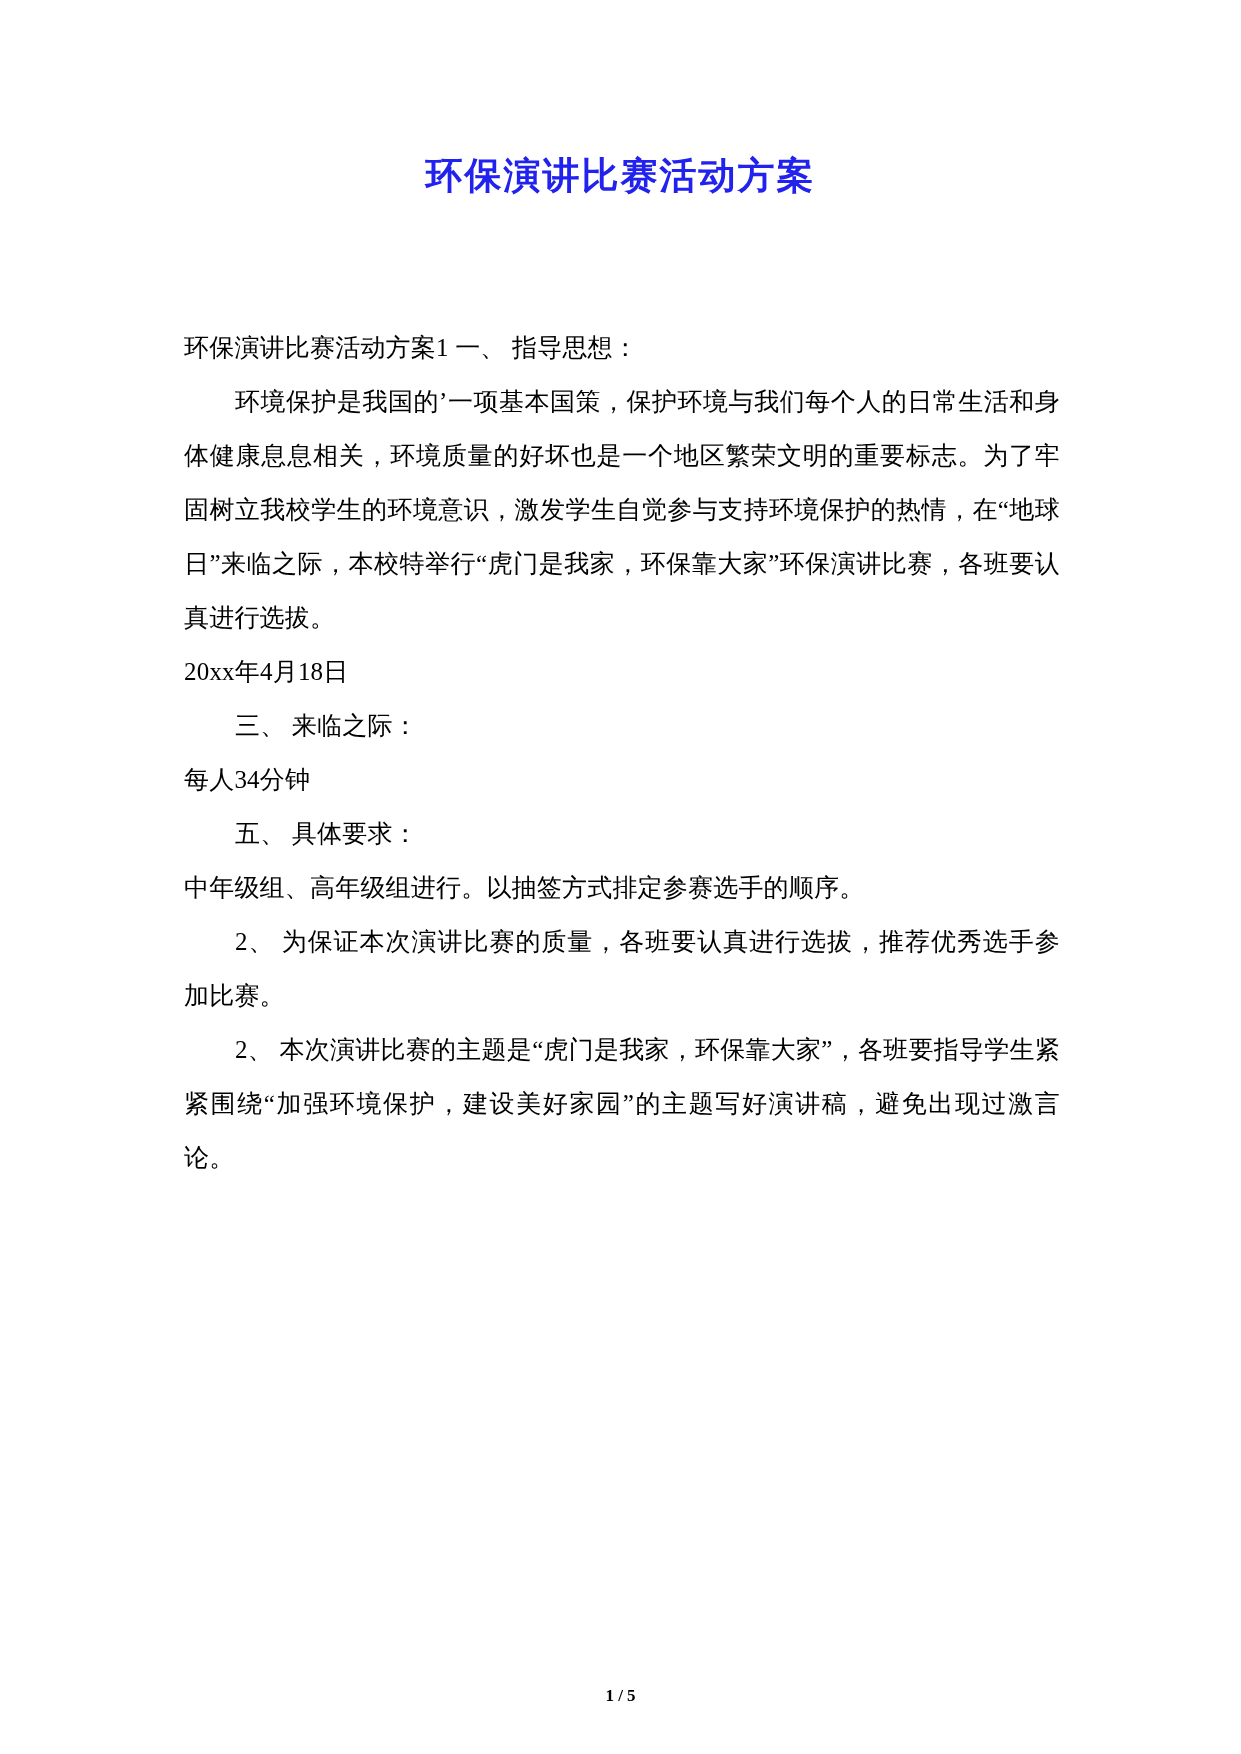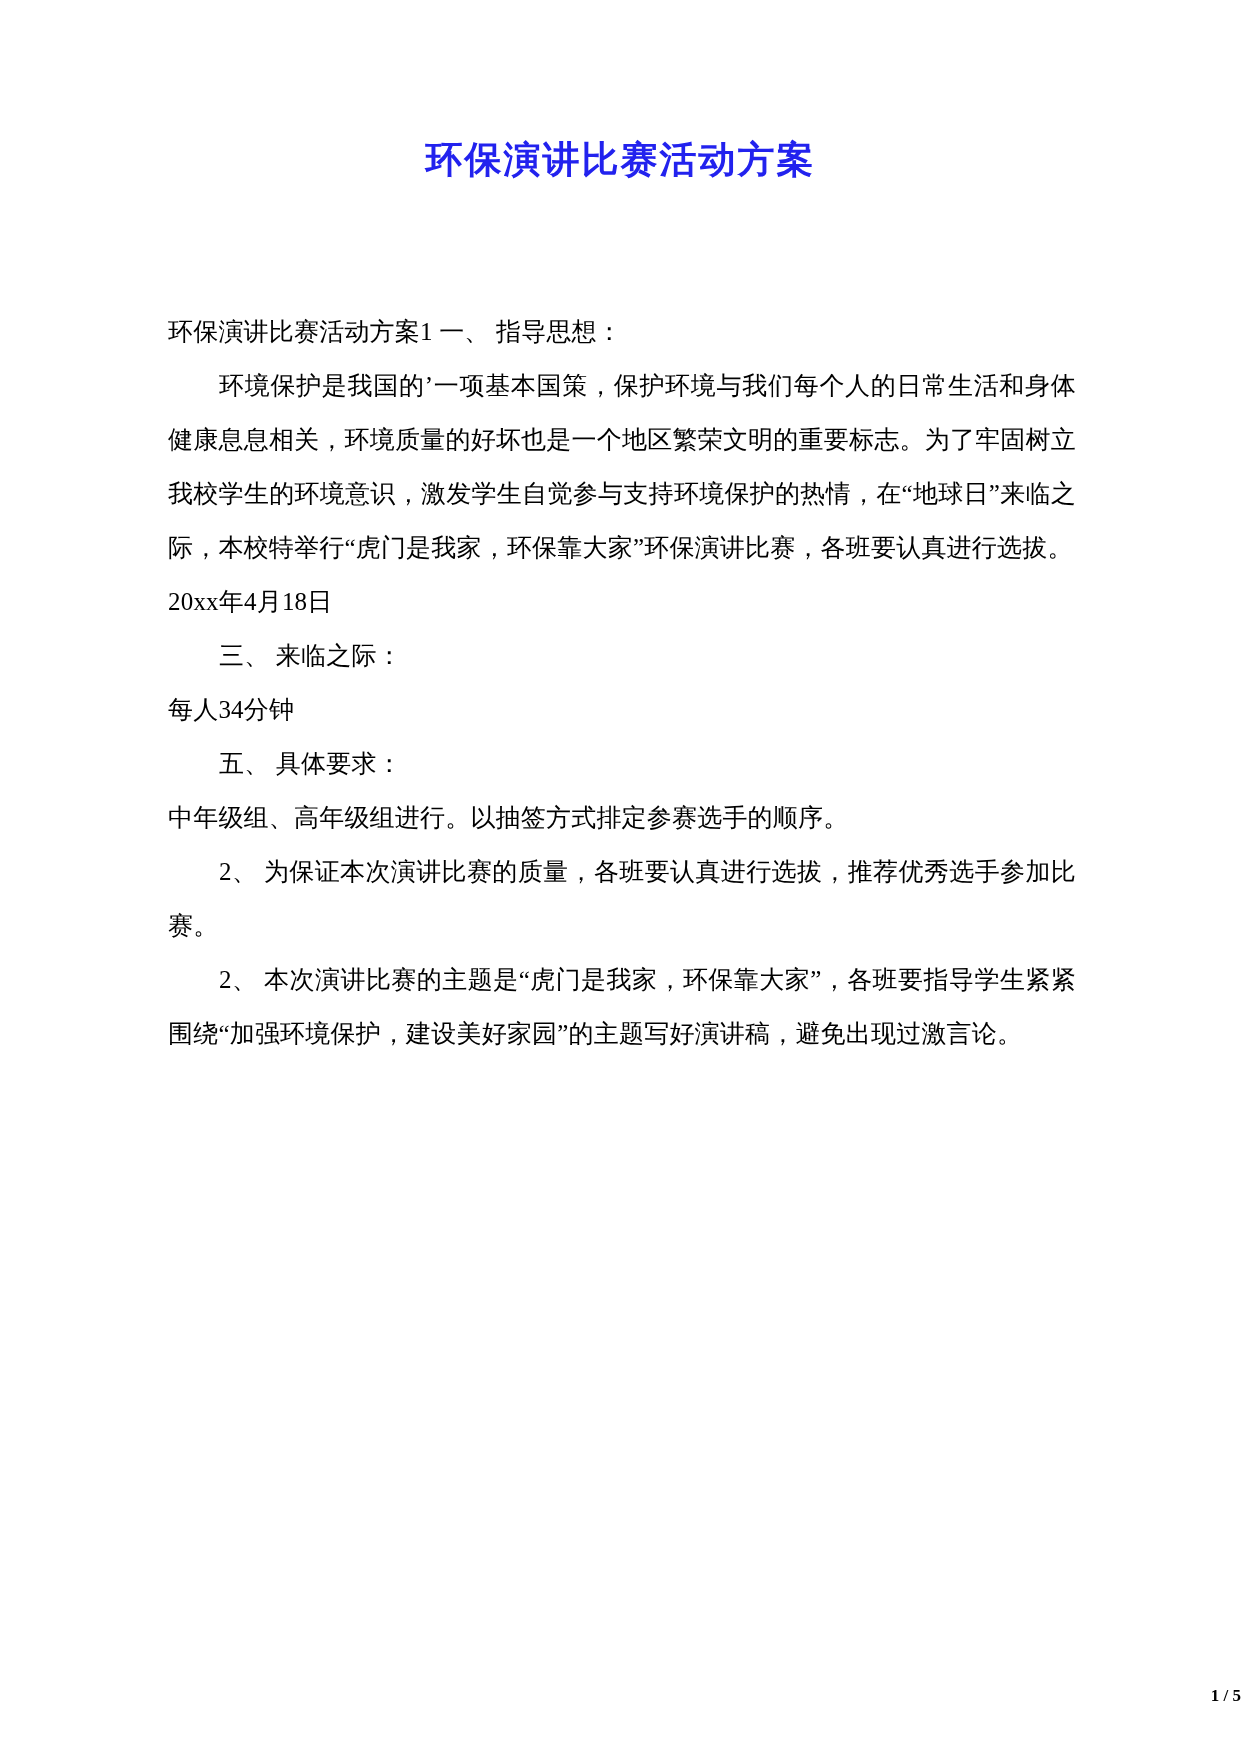--- a/index.html
+++ b/index.html
@@ -12,21 +12,21 @@
     height: 1754px;
     font-family: "Liberation Serif", "DejaVu Serif", serif;
     color: #000000;
     position: relative;
     overflow: hidden;
   }
   .page {
     width: 1241px;
     height: 1754px;
     box-sizing: border-box;
-    padding: 0;
+    padding: 16px;
     position: relative;
   }
   .doc-title {
     text-align: center;
     color: #2222ee;
     font-size: 37px;
     font-weight: bold;
     letter-spacing: 2px;
     margin: 0;
     padding-top: 135px;
@@ -46,21 +46,21 @@
     letter-spacing: 0.2px;
   }
   p.indent {
     text-indent: 51px;
   }
   .footer {
     position: absolute;
     bottom: 48px;
     left: 0;
     width: 100%;
-    text-align: right;
+    text-align: center;
     font-size: 17px;
     font-family: "Liberation Serif", serif;
     color: #000;
     font-weight: bold;
   }
 </style>
 </head>
 <body>
 
 <div class="page">

